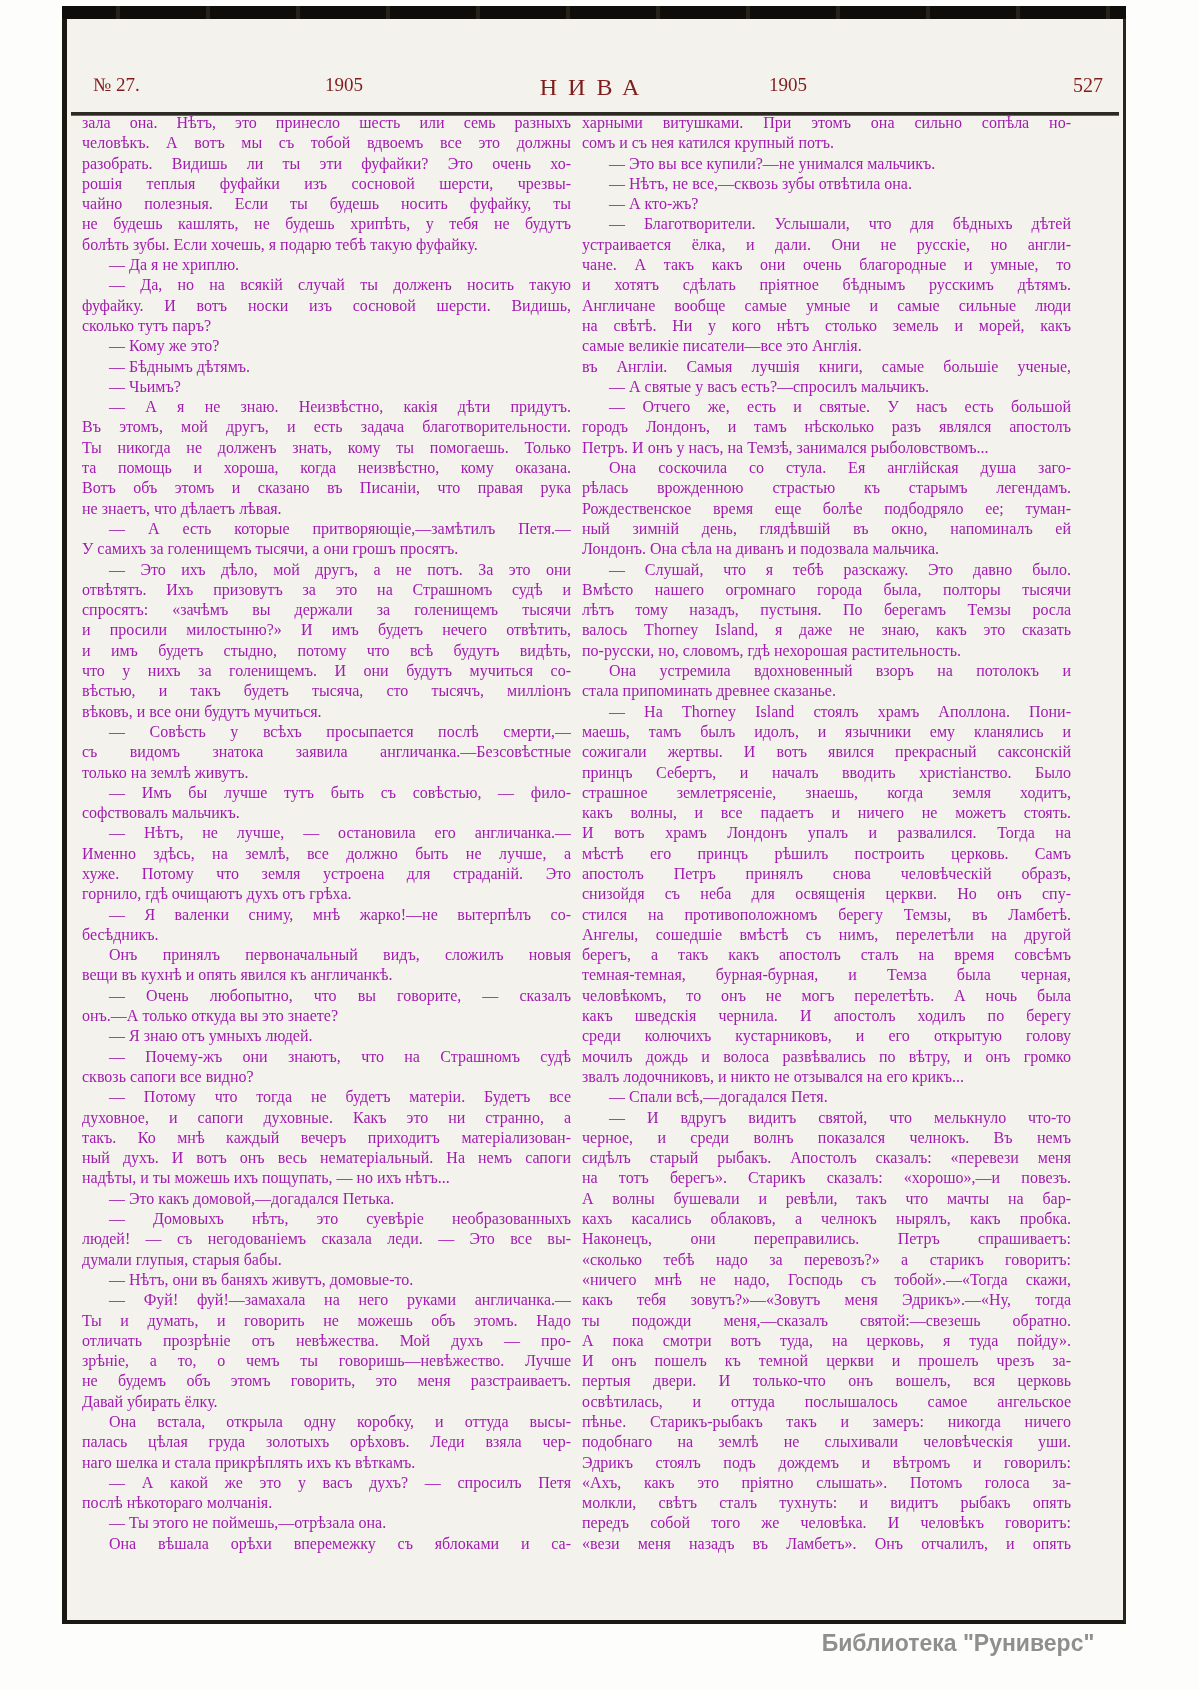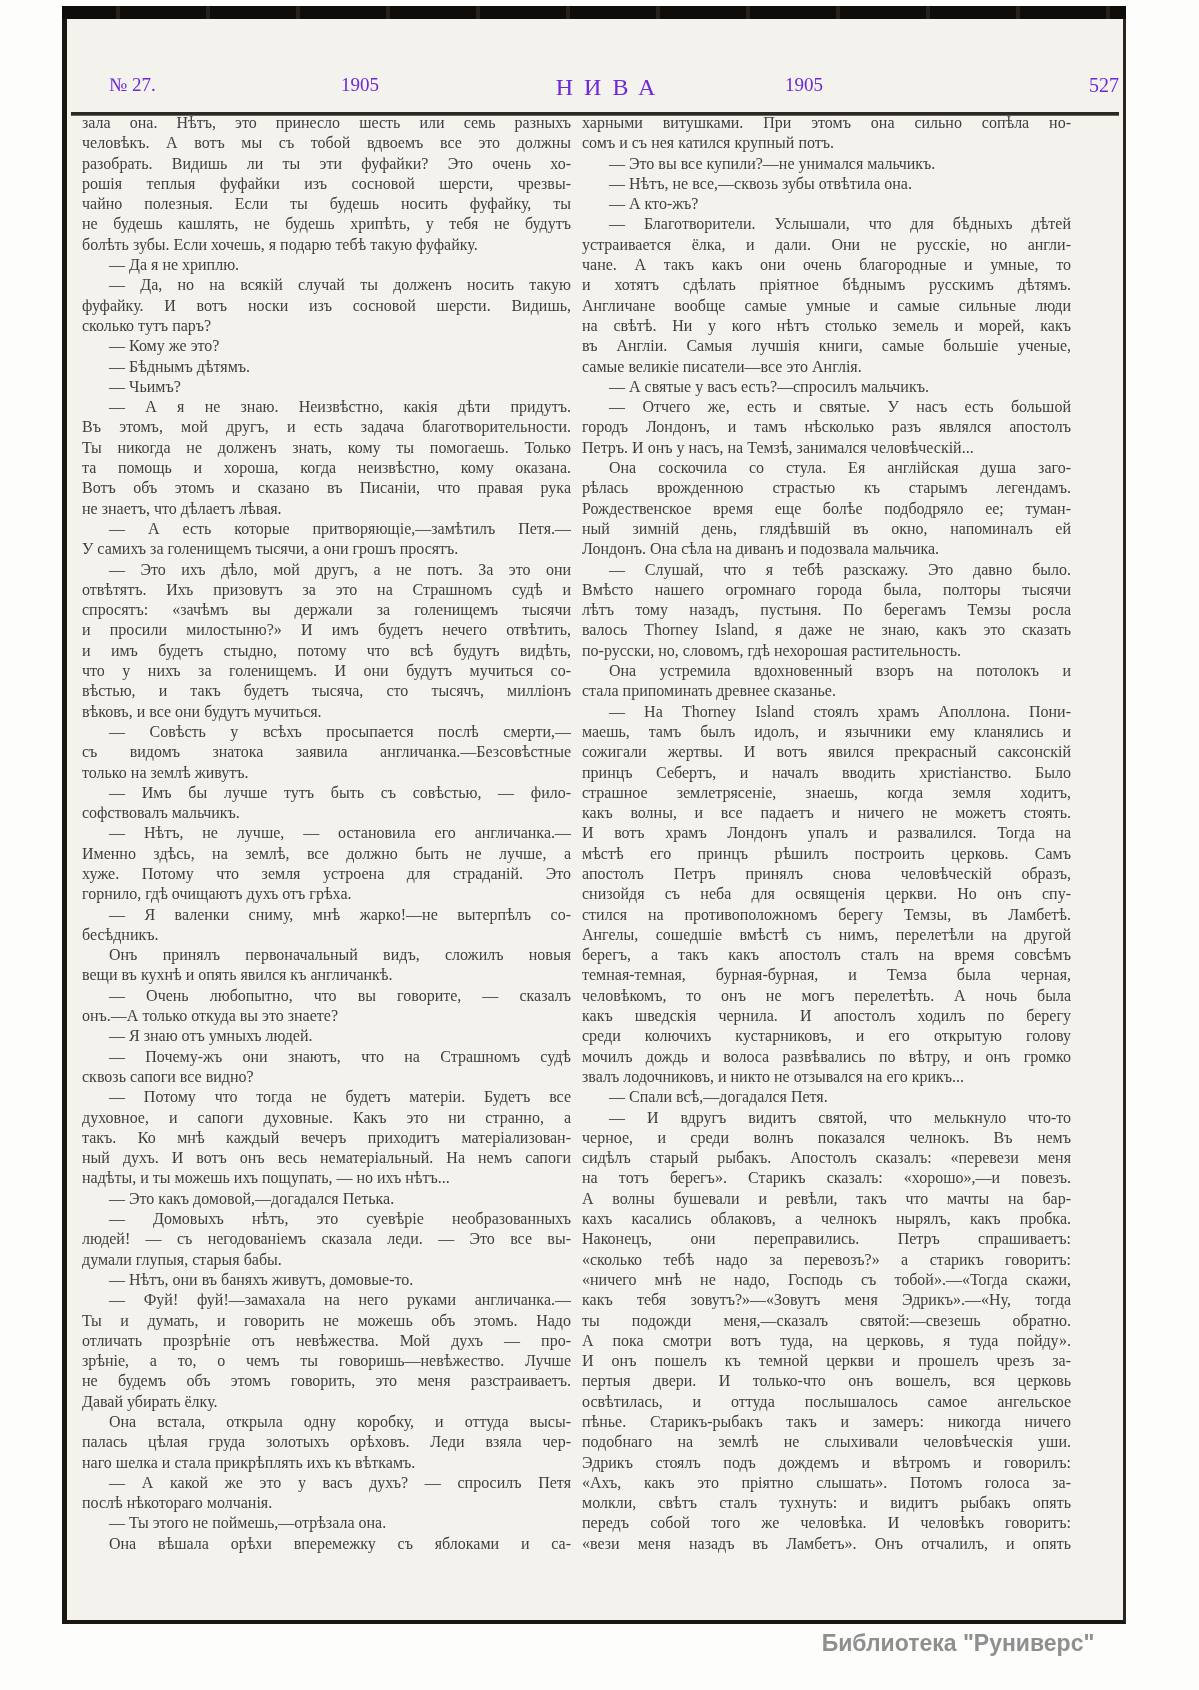--- a/index.html
+++ b/index.html
@@ -15,36 +15,36 @@
     box-sizing:border-box;
     border-left:5px solid #1b1811;
     border-right:3px solid #2b2620;
     border-bottom:4px solid #1b1811;
   }
   .scan-top-band{
     position:absolute;left:-5px;top:0;width:1064px;height:13px;
     background:repeating-linear-gradient(90deg,#0e0d0a 0 54px,#262219 54px 58px,#0e0d0a 58px 90px);
   }
   .page-header{
-    position:absolute;left:16px;top:68px;width:100%;height:30px;
-    color:#6d28d9;font-size:19px;text-align:center;
+    position:absolute;left:0;top:68px;width:100%;height:30px;
+    color:#7f1d1d;font-size:19px;text-align:center;
   }
   .hd{position:absolute;white-space:nowrap;}
   .hd-issue{left:26px;}
   .hd-year-l{left:258px;}
   .hd-title{left:50%;transform:translateX(-50%);letter-spacing:11px;font-size:24px;}
   .hd-year-r{left:702px;}
   .hd-page{right:20px;font-size:20px;margin-left:12px;}
   .header-rule{
     position:absolute;left:4px;top:106px;width:1048px;height:3px;
     background:#2c2922;border-bottom:1px solid #6b655a;
   }
   .text-col{
     position:absolute;top:107px;width:489px;
-    color:#404040;font-size:16px;
+    color:#a21caf;font-size:16px;
   }
   .col-left{left:15px;}
   .col-right{left:515px;}
   .para{margin:0;}
   .line{
     height:20.3px;line-height:20.3px;overflow:hidden;
     white-space:normal;text-align:left;
   }
   .line.j{text-align:justify;text-align-last:justify;}
   .line.first{text-indent:27px;}
@@ -210,30 +210,30 @@
       <div class="para">
         <div class="line first">— А кто-жъ?</div>
       </div>
       <div class="para">
         <div class="line j first">— Благотворители. Услышали, что для бѣдныхъ дѣтей</div>
         <div class="line j">устраивается ёлка, и дали. Они не русскіе, но англи-</div>
         <div class="line j">чане. А такъ какъ они очень благородные и умные, то</div>
         <div class="line j">и хотятъ сдѣлать пріятное бѣднымъ русскимъ дѣтямъ.</div>
         <div class="line j">Англичане вообще самые умные и самые сильные люди</div>
         <div class="line j">на свѣтѣ. Ни у кого нѣтъ столько земель и морей, какъ</div>
+        <div class="line">самые великіе писатели—все это Англія.</div>
         <div class="line j">въ Англіи. Самыя лучшія книги, самые большіе ученые,</div>
-        <div class="line">самые великіе писатели—все это Англія.</div>
       </div>
       <div class="para">
         <div class="line first">— А святые у васъ есть?—спросилъ мальчикъ.</div>
       </div>
       <div class="para">
         <div class="line j first">— Отчего же, есть и святые. У насъ есть большой</div>
         <div class="line j">городъ Лондонъ, и тамъ нѣсколько разъ являлся апостолъ</div>
-        <div class="line">Петръ. И онъ у насъ, на Темзѣ, занимался человѣческій...</div>
+        <div class="line">Петръ. И онъ у насъ, на Темзѣ, занимался рыболовствомъ...</div>
       </div>
       <div class="para">
         <div class="line j first">Она соскочила со стула. Ея англійская душа заго-</div>
         <div class="line j">рѣлась врожденною страстью къ старымъ легендамъ.</div>
         <div class="line j">Рождественское время еще болѣе подбодряло ее; туман-</div>
         <div class="line j">ный зимній день, глядѣвшій въ окно, напоминалъ ей</div>
         <div class="line">Лондонъ. Она сѣла на диванъ и подозвала мальчика.</div>
       </div>
       <div class="para">
         <div class="line j first">— Слушай, что я тебѣ разскажу. Это давно было.</div>

